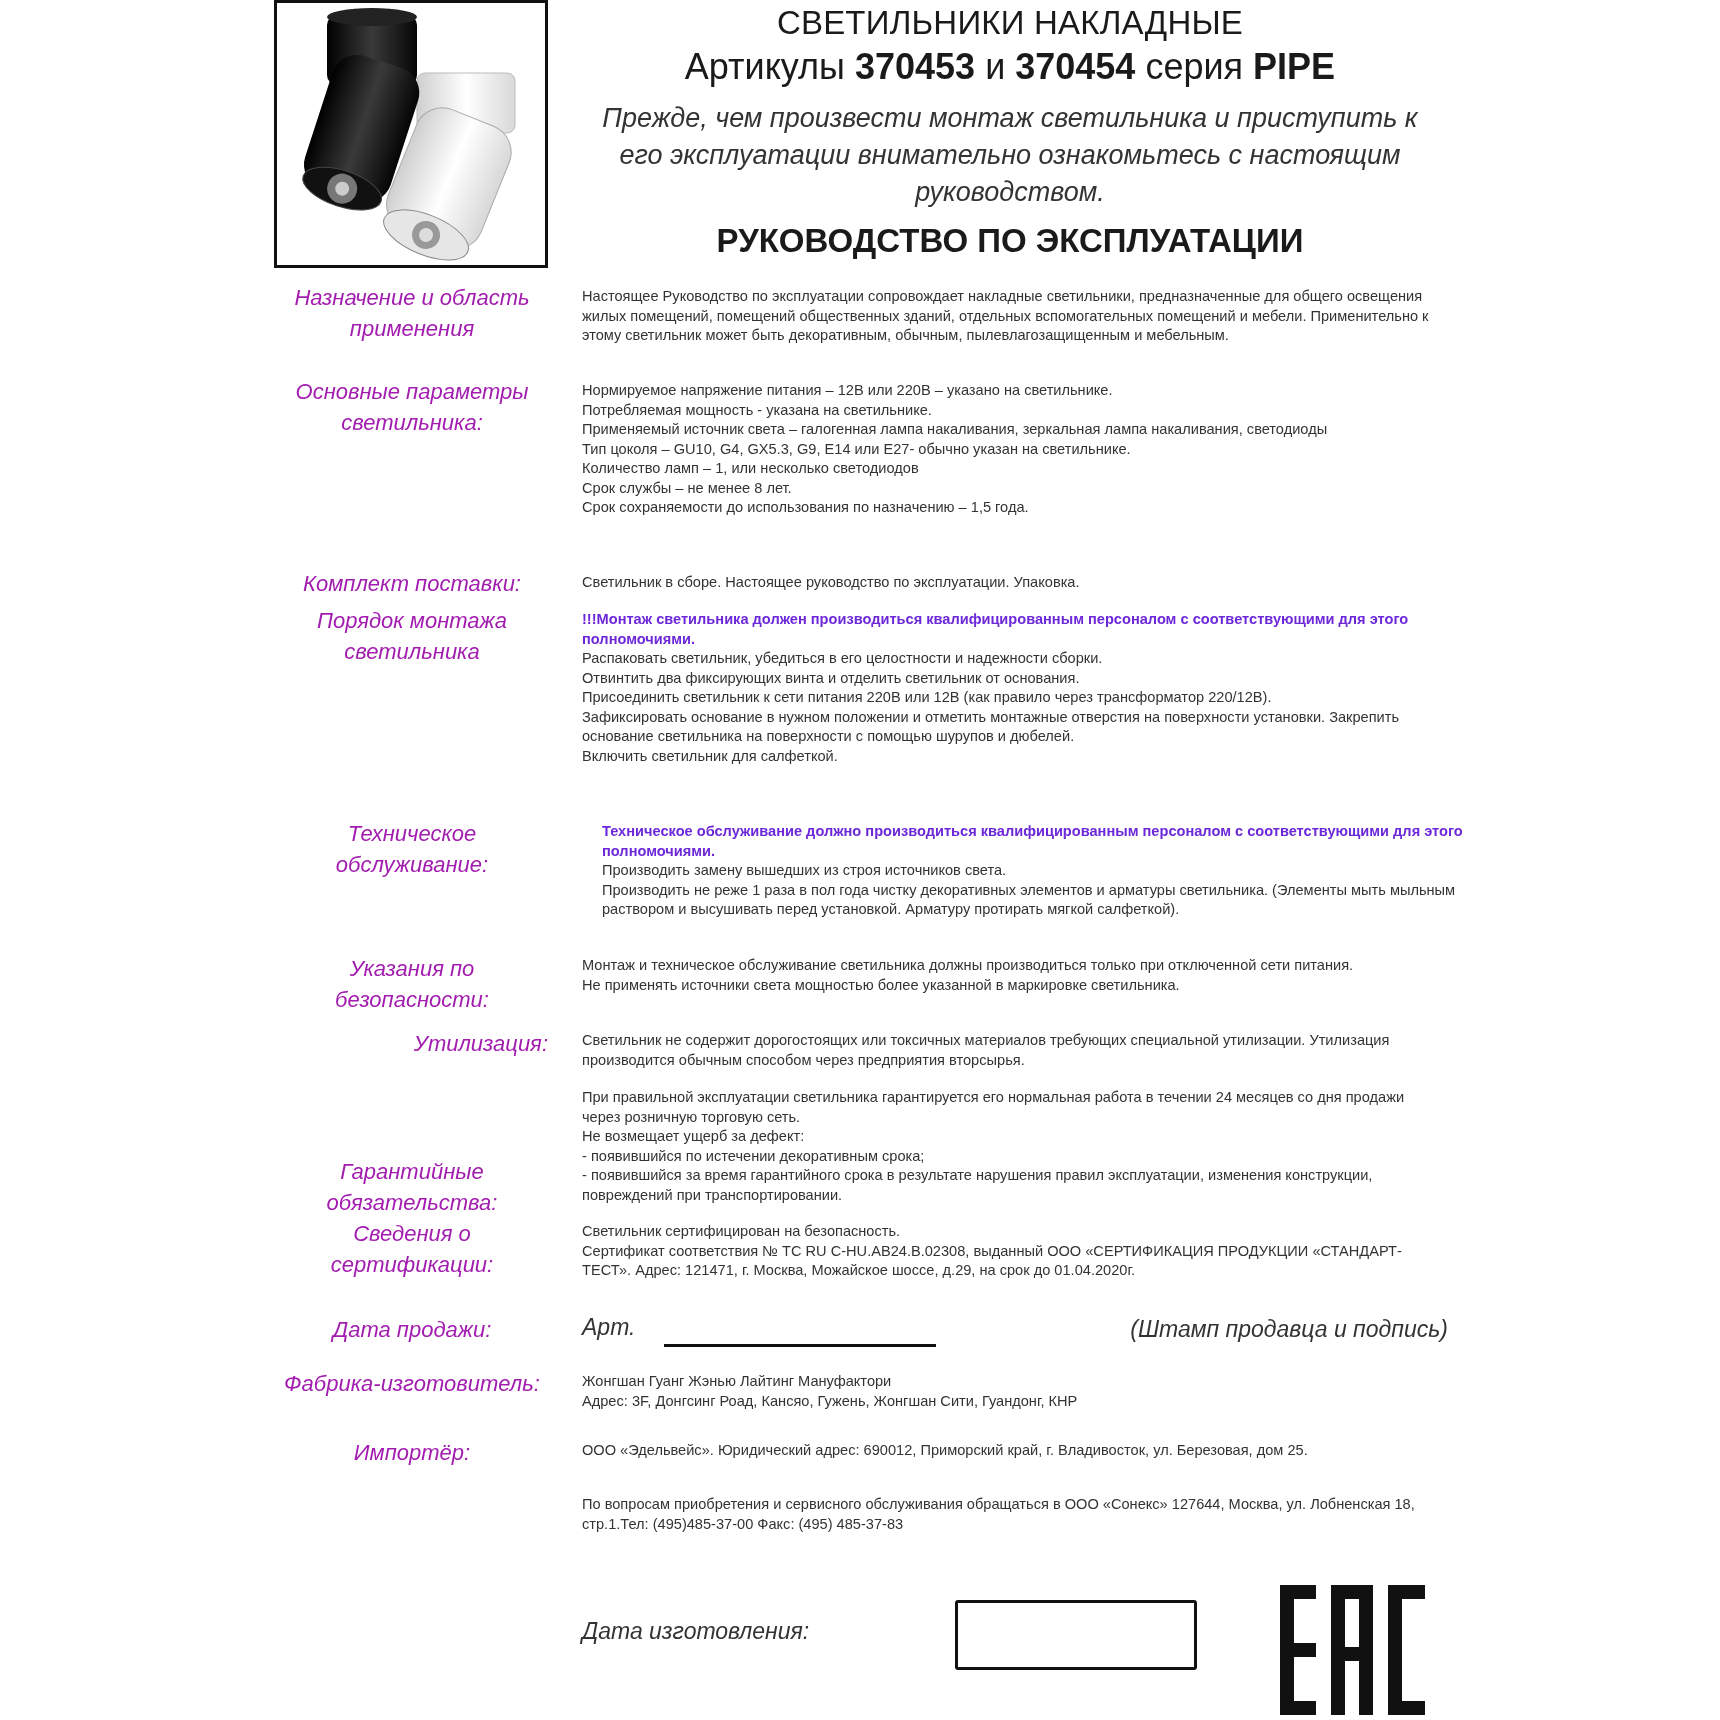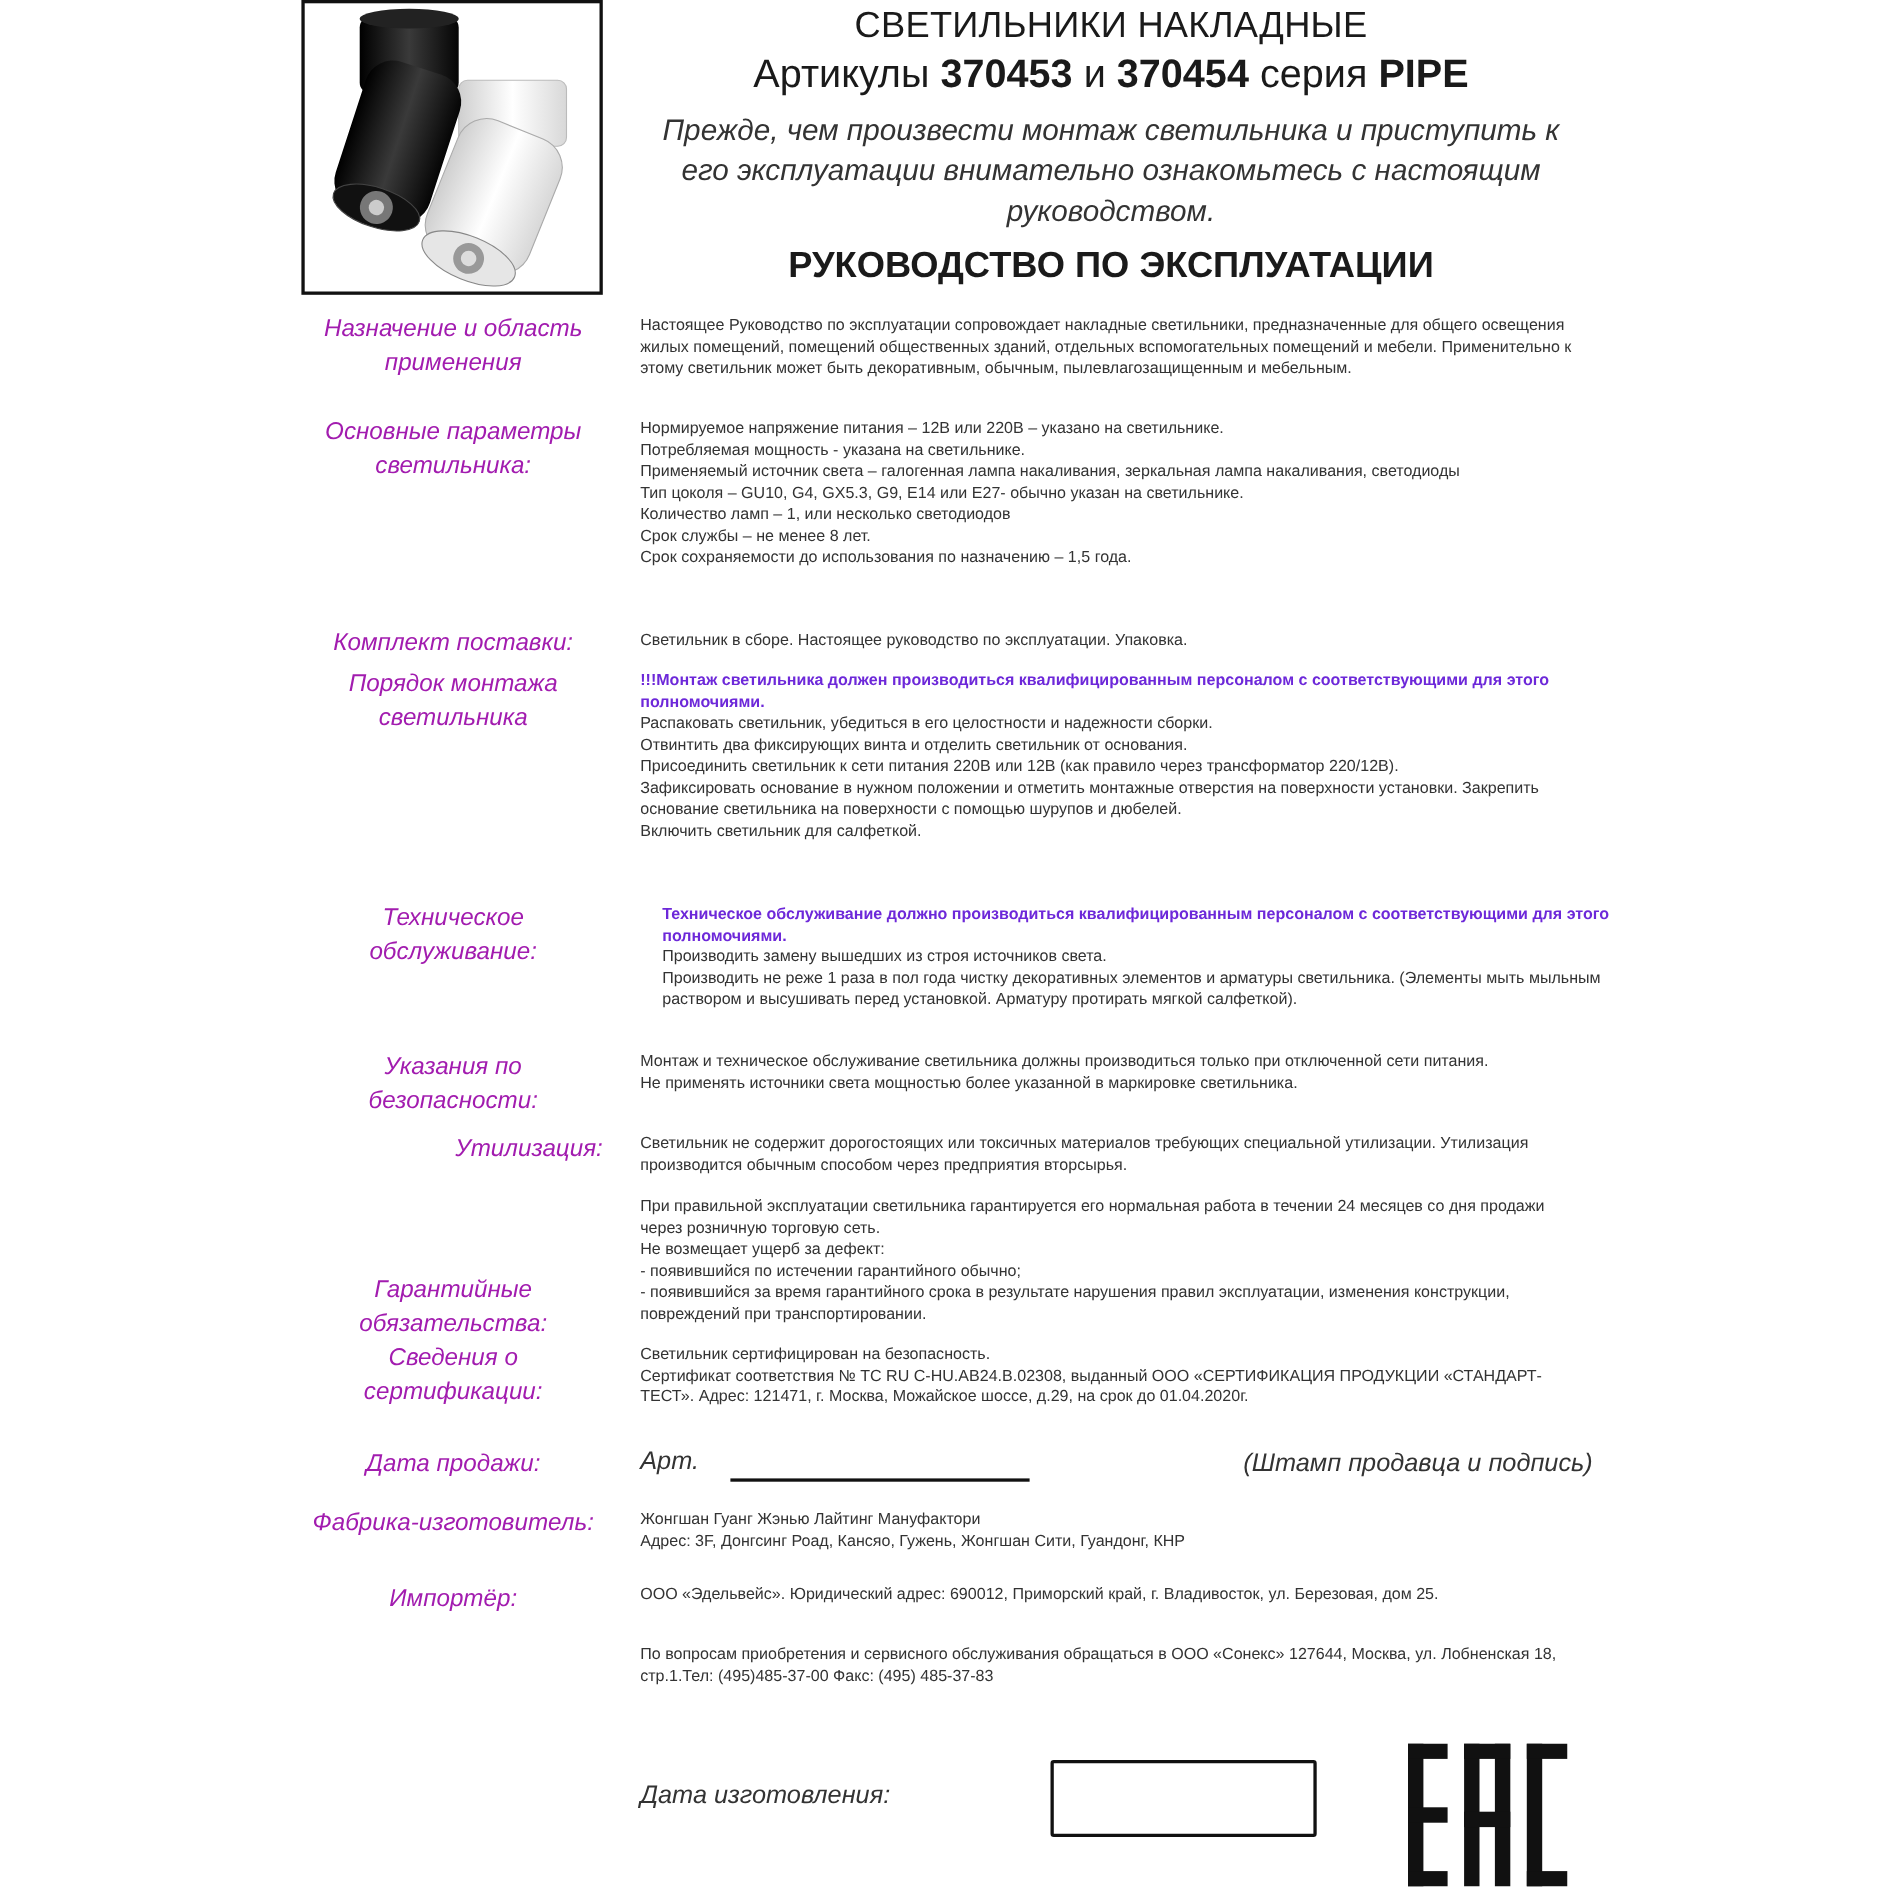--- a/index.html
+++ b/index.html
@@ -122,21 +122,21 @@
   <p>Не применять источники света мощностью более указанной в маркировке светильника.</p>
 </div>
 
 <div class="abs content" style="top:1031px;">
   <p>Светильник не содержит дорогостоящих или токсичных материалов требующих специальной утилизации. Утилизация производится обычным способом через предприятия вторсырья.</p>
 </div>
 
 <div class="abs content" style="top:1088px;">
   <p>При правильной эксплуатации светильника гарантируется его нормальная работа в течении 24 месяцев со дня продажи через розничную торговую сеть.</p>
   <p>Не возмещает ущерб за дефект:</p>
-  <p>- появившийся по истечении гарантийного обычно;</p>
+  <p>- появившийся по истечении декоративным срока;</p>
   <p>- появившийся за время гарантийного срока в результате нарушения правил эксплуатации, изменения конструкции, повреждений при транспортировании.</p>
 </div>
 
 <div class="abs content" style="top:1222px;">
   <p>Светильник сертифицирован на безопасность.</p>
   <p>Сертификат соответствия № TC RU C-HU.AB24.B.02308, выданный ООО «СЕРТИФИКАЦИЯ ПРОДУКЦИИ «СТАНДАРТ-ТЕСТ». Адрес: 121471, г. Москва, Можайское шоссе, д.29, на срок до 01.04.2020г.</p>
 </div>
 
 <div class="abs sale-row">
   <span>Арт.</span>

